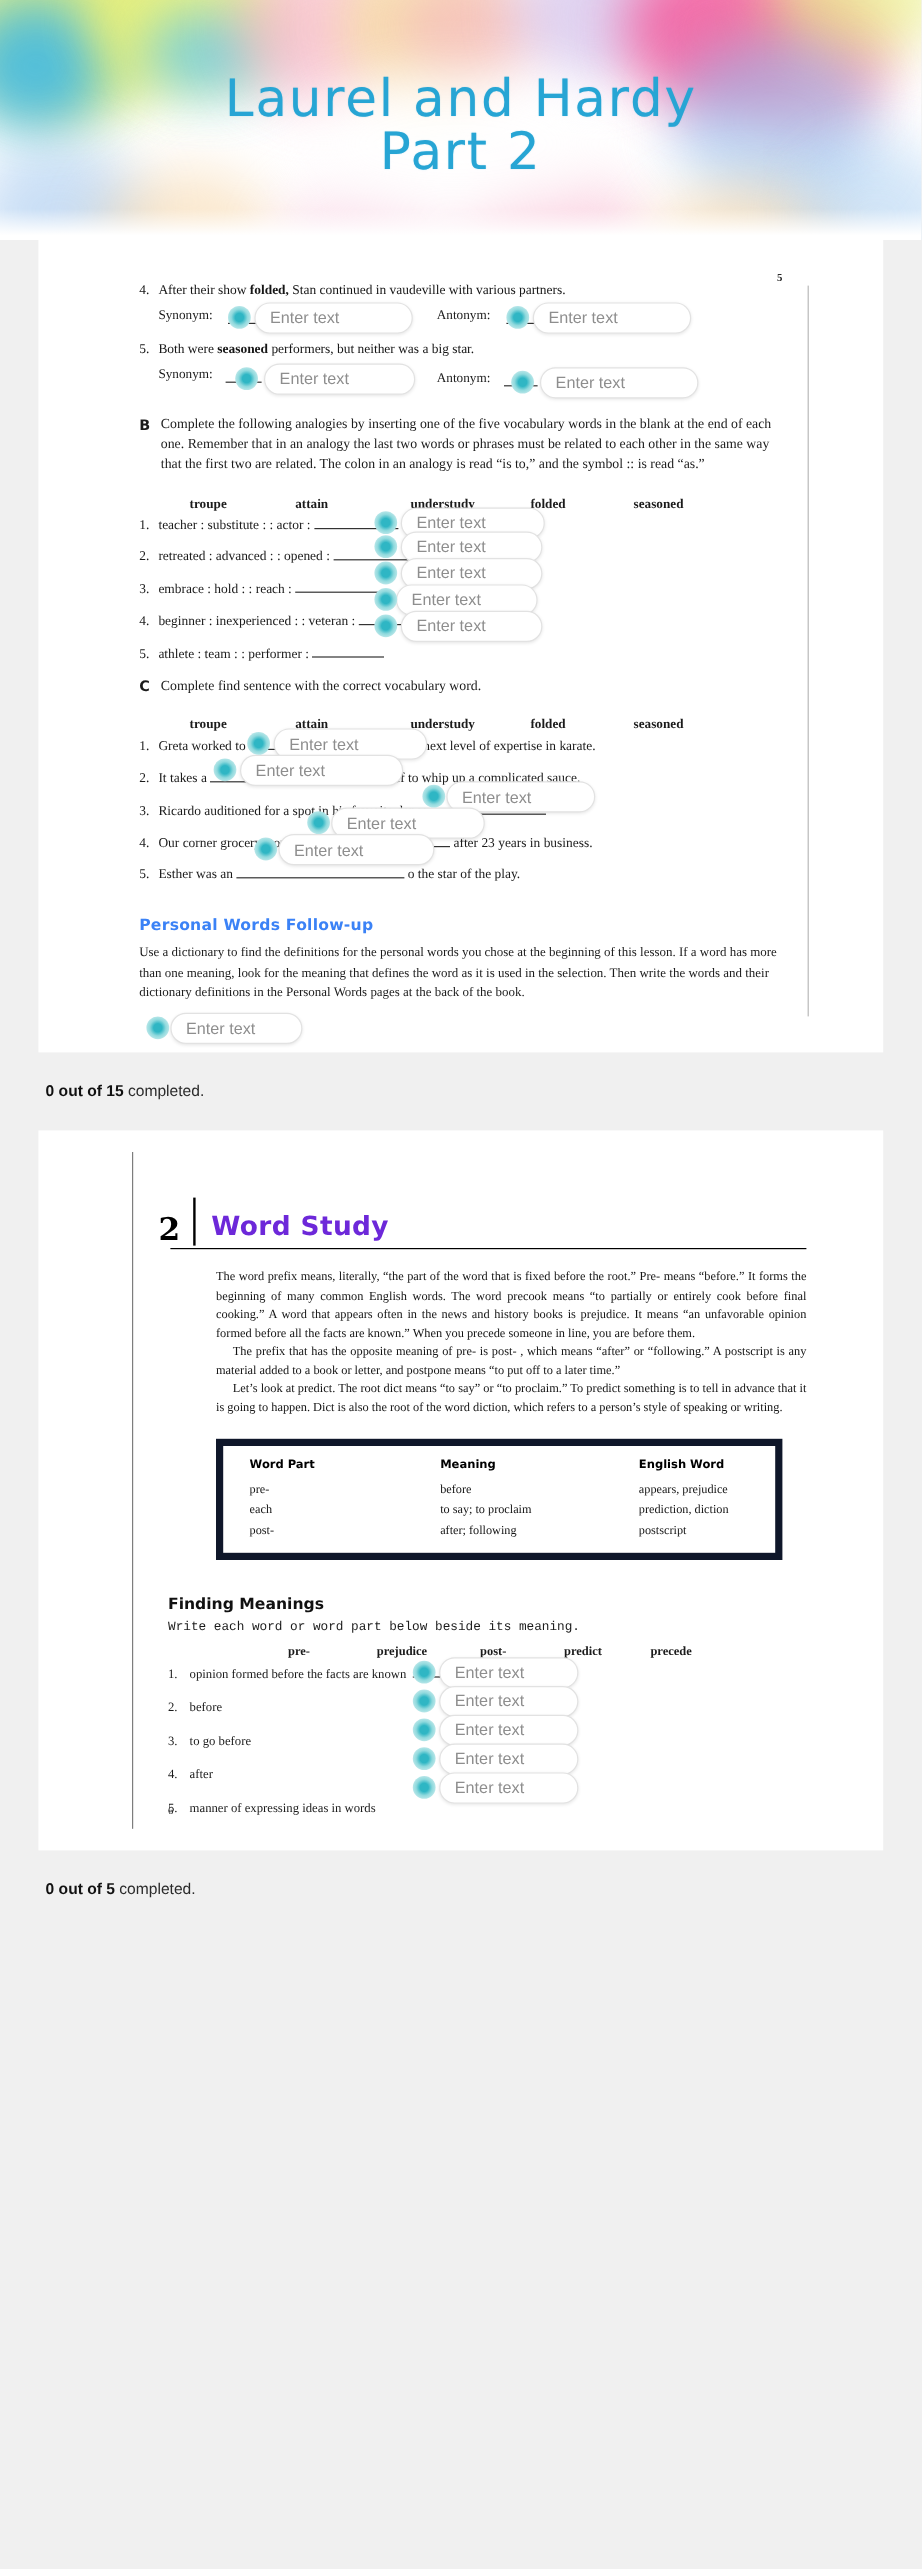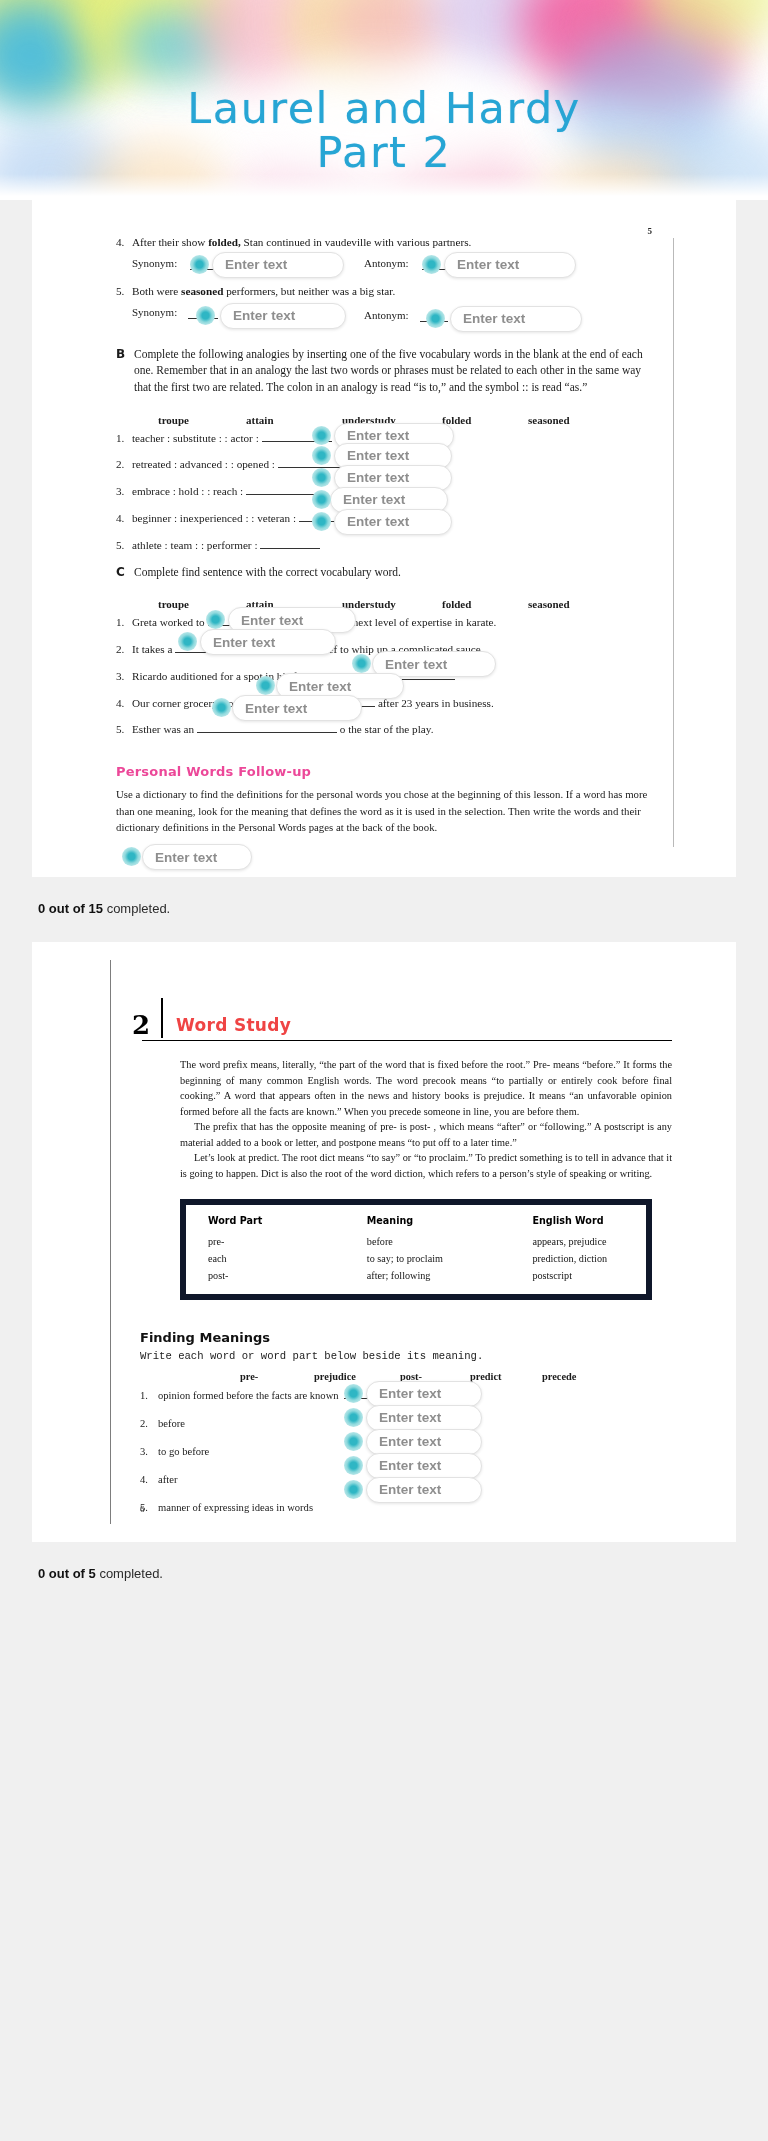--- a/index.html
+++ b/index.html
@@ -18,21 +18,21 @@
     position: relative;
     width: 768px;
     height: 200px;
     overflow: hidden;
     background: #ffffff;
   }
   .blob { position: absolute; border-radius: 50%; filter: blur(22px); }
   .banner-title-area {
     position: absolute; inset: 0;
     display: flex; flex-direction: column;
-    align-items: center; justify-content: center;
+    align-items: center; justify-content: flex-start;
     padding-top: 62px;
     z-index: 5;
   }
   .banner-title {
     font-family: "DejaVu Sans", sans-serif;
     color: #27a5d4;
     font-size: 43px;
     line-height: 1.02;
     font-weight: 400;
     letter-spacing: 1.5px;
@@ -95,21 +95,20 @@
     background: #ffffff;
     border: 1px solid #e2e2e2;
     border-radius: 13px;
     box-shadow: 0 1px 3px rgba(0,0,0,.10);
     padding: 0 10px 0 12px;
     font-family: "Liberation Sans", sans-serif;
     font-size: 13.5px;
     color: #8e8e8e;
     white-space: nowrap;
     z-index: 20;
-    font-weight: bold;
   }
   .dot {
     position: absolute;
     width: 19px; height: 19px; border-radius: 50%;
     background: radial-gradient(circle at 50% 50%, #2fb6c4 0%, #2fb6c4 26%, #8fd9dd 50%, #bde8ea 74%, rgba(190,232,234,.45) 100%);
     z-index: 21;
   }
 
   .sec-head {
     font-size: 11.5px;
@@ -134,21 +133,21 @@
   .wb2 { width: 96px; }
   .wb3 { width: 100px; }
   .wb4 { width: 86px; }
 
   .list-item { font-size: 11.2px; line-height: 1.5; padding-left: 16px; margin-bottom: 10px; position: relative; white-space: nowrap; }
   .list-item .ln { position:absolute; left: 0; }
 
   .pw-title {
     font-family: "DejaVu Sans", sans-serif;
     font-weight: bold; font-size: 13px; letter-spacing: .2px;
-    margin: 26px 0 7px 0; color: #ec4899;
+    margin: 26px 0 7px 0; color: #3b82f6;
   }
   .pw-text { font-size: 10.8px; line-height: 1.52; color: #1b1b1b; }
 
   .completed {
     font-family: "Liberation Sans", sans-serif;
     font-size: 13px; color: #2b2b2b;
     padding: 16px 0 0 6px;
   }
   .completed b { font-weight: bold; color:#111; }
 
@@ -160,21 +159,21 @@
 
   .ws-head { display: flex; align-items: flex-end; padding: 0 0 0 100px; margin-bottom: 2px; }
   .ws-num {
     font-family: "DejaVu Serif", serif;
     font-weight: bold; font-size: 26px; line-height: 1;
     padding-right: 11px; color:#000;
   }
   .ws-divider { width: 2px; background: #000; height: 40px; margin-right: 13px; }
   .ws-title {
     font-family: "DejaVu Sans", sans-serif;
-    font-weight: bold; font-size: 17px; letter-spacing: .3px; color:#ef4444;
+    font-weight: bold; font-size: 22px; letter-spacing: .3px; color:#6d28d9;
     padding-bottom: 3px;
   }
   .ws-rule { height:1px; background:#000; margin: 0 64px 0 110px; }
 
   .ws-para {
     font-size: 10.3px; line-height: 1.5; text-align: justify;
     margin: 16px 64px 0 148px; color:#141414;
   }
   .ws-para p { margin: 0; text-indent: 14px; }
   .ws-para p:first-child { text-indent: 0; }

